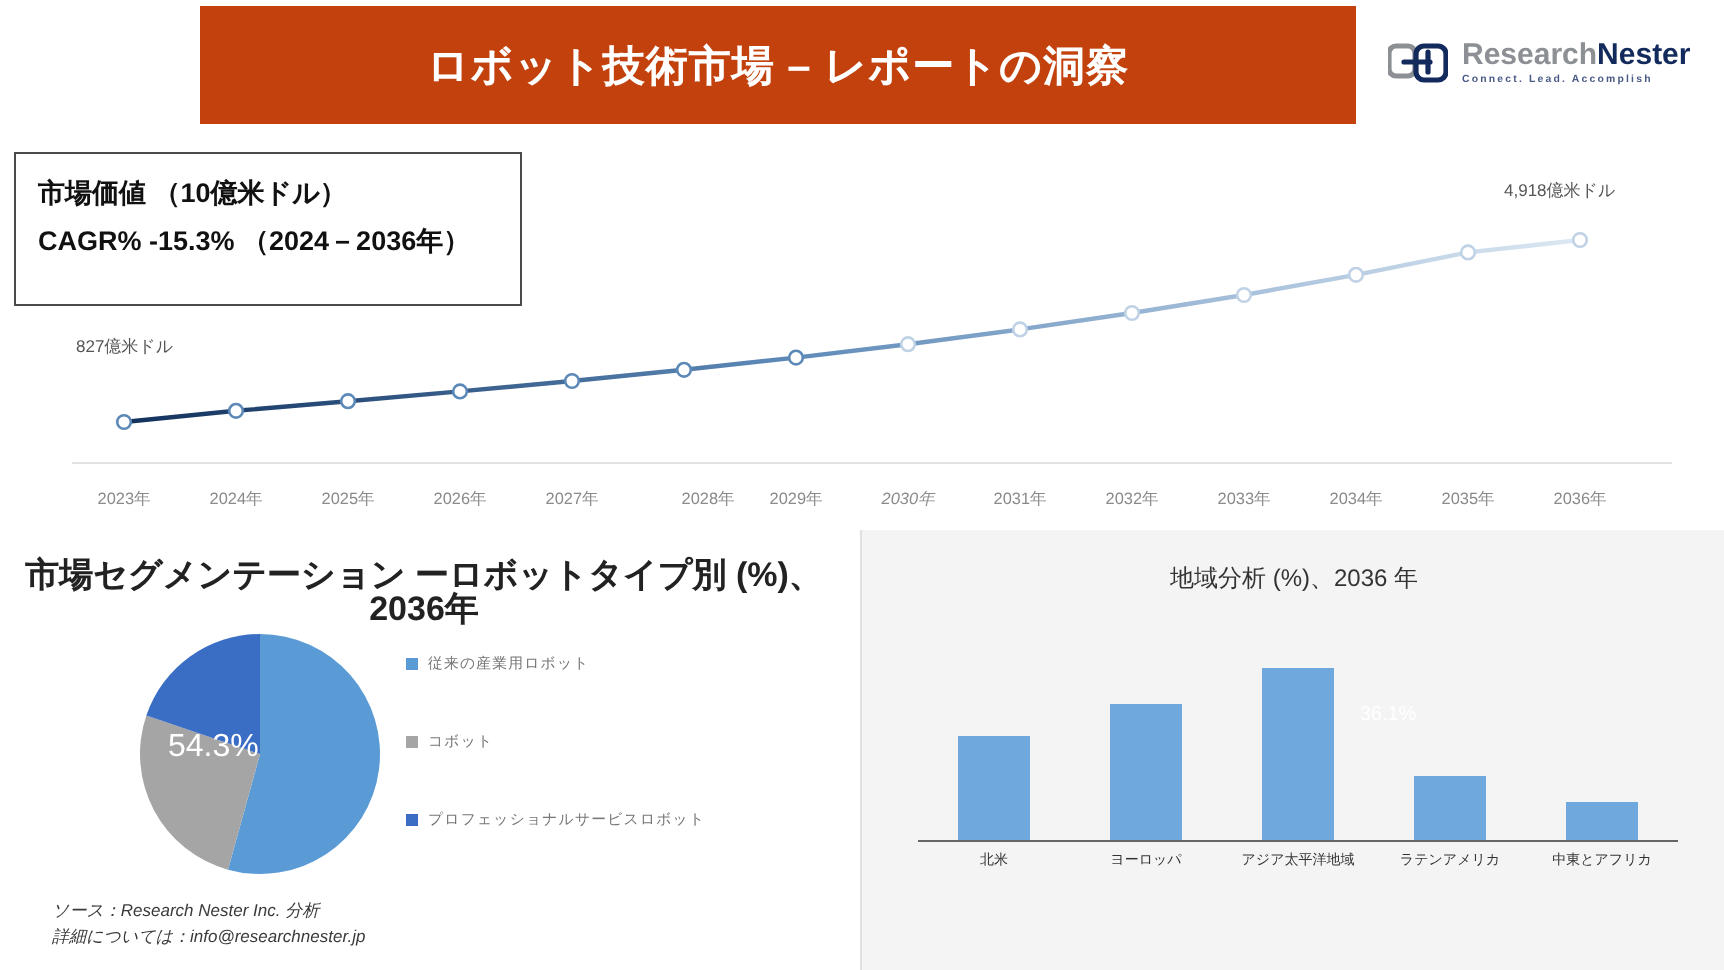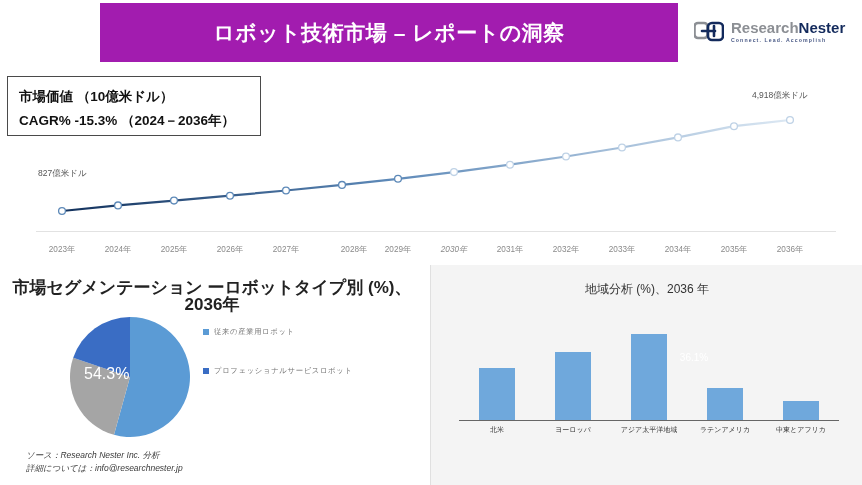--- a/index.html
+++ b/index.html
@@ -9,21 +9,21 @@
     font-family: "Liberation Sans", "DejaVu Sans", sans-serif;
     position: relative;
     overflow: hidden;
   }
 
   
   #header-band {
     position: absolute;
     left: 100px; top: 3px;
     width: 578px; height: 59px;
-    background: #a21caf;
+    background: #c2410c;
     display: flex; align-items: center; justify-content: center;
   }
   #header-title {
     color: #ffffff;
     font-size: 21px;
     font-weight: 700;
     letter-spacing: 0.5px;
     white-space: nowrap;
   }
   #logo-area {
@@ -42,21 +42,21 @@
   #logo-name .lw-2 { color: #132a5c; }
   #logo-tagline {
     font-size: 5.2px; color: #4a5a86; font-weight: 700;
     letter-spacing: 1.1px; margin-top: 3px; white-space: nowrap;
   }
 
   
   #cagr-box {
     position: absolute;
     left: 7px; top: 76px;
-    width: 254px; height: 60px;
+    width: 254px; height: 77px;
     border: 1px solid #4a4a4a;
     background: #ffffff;
     padding: 8px 0 0 11px;
   }
   #cagr-box div { font-size: 13.5px; font-weight: 700; color: #111; line-height: 24px; white-space: nowrap; }
 
   
   #line-chart {
     position: absolute;
     left: 0; top: 62px;
@@ -260,20 +260,24 @@
     </svg>
   </div>
   <div id="pie-center-label">54.3%</div>
 
   <div id="pie-legend">
       <div class="legend-row">
         <span class="legend-swatch" style="background: rgb(91, 155, 213);"></span>
         <span class="legend-label">従来の産業用ロボット</span>
       </div>
       <div class="legend-row">
+        <span class="legend-swatch" style="background: rgb(165, 165, 165);"></span>
+        <span class="legend-label">コボット</span>
+      </div>
+      <div class="legend-row">
         <span class="legend-swatch" style="background: rgb(58, 109, 196);"></span>
         <span class="legend-label">プロフェッショナルサービスロボット</span>
       </div>
     </div>
 </div>
 
 <div id="source-note">
   <div>ソース：Research Nester Inc. 分析</div>
   <div>詳細については：info@researchnester.jp</div>
 </div>

